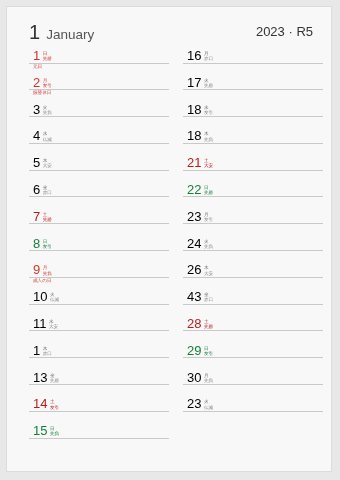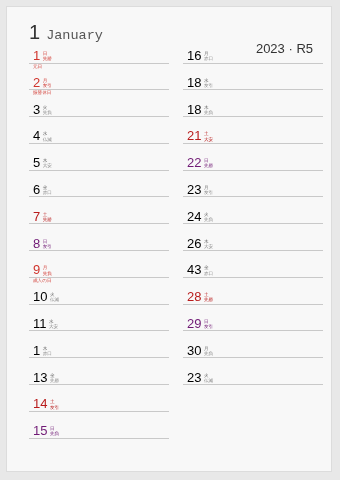--- a/index.html
+++ b/index.html
@@ -42,26 +42,25 @@
     font-size: 20px;
     color: #333333;
     font-weight: 400;
     letter-spacing: 0px;
   }
   #month-name {
     font-size: 13.5px;
     color: #555555;
     font-weight: 400;
     margin-left: 6px;
-    font-family: Liberation Mono, monospace;
   }
   #year-block {
     position: absolute;
     right: 0;
-    top: 20px;
+    top: 3px;
     font-size: 13px;
     color: #333333;
     white-space: nowrap;
   }
 
   
   .column {
     position: absolute;
     top: 42px;
     width: 140px;
@@ -117,21 +116,21 @@
     position: absolute;
     left: 4px;
     top: 14.5px;
     font-size: 4.6px;
     line-height: 5.4px;
     color: #d0342c;
     white-space: nowrap;
   }
 
   
-  .sun .day-num,  .sun .day-dow,  .sun .day-roku  { color: #701a75; }
+  .sun .day-num,  .sun .day-dow,  .sun .day-roku  { color: #15803d; }
   .sat .day-num,  .sat .day-dow,  .sat .day-roku  { color: #b91c1c; }
   .hol .day-num,  .hol .day-dow,  .hol .day-roku  { color: #d0342c; }
 </style>
 </head>
 <body>
 
 <div id="page">
 
   <div id="header">
     <div id="month-block">
@@ -302,20 +301,30 @@
           <span class="day-num">16</span>
           <span class="day-meta">
             <span class="day-dow">月</span>
             <span class="day-roku">赤口</span>
           </span>
         </div>
       </div>
       <div class="day-row wd">
         <div class="day-line"></div>
         <div class="day-head">
+          <span class="day-num">17</span>
+          <span class="day-meta">
+            <span class="day-dow">火</span>
+            <span class="day-roku">先勝</span>
+          </span>
+        </div>
+      </div>
+      <div class="day-row wd">
+        <div class="day-line"></div>
+        <div class="day-head">
           <span class="day-num">18</span>
           <span class="day-meta">
             <span class="day-dow">水</span>
             <span class="day-roku">友引</span>
           </span>
         </div>
       </div>
       <div class="day-row wd">
         <div class="day-line"></div>
         <div class="day-head">

